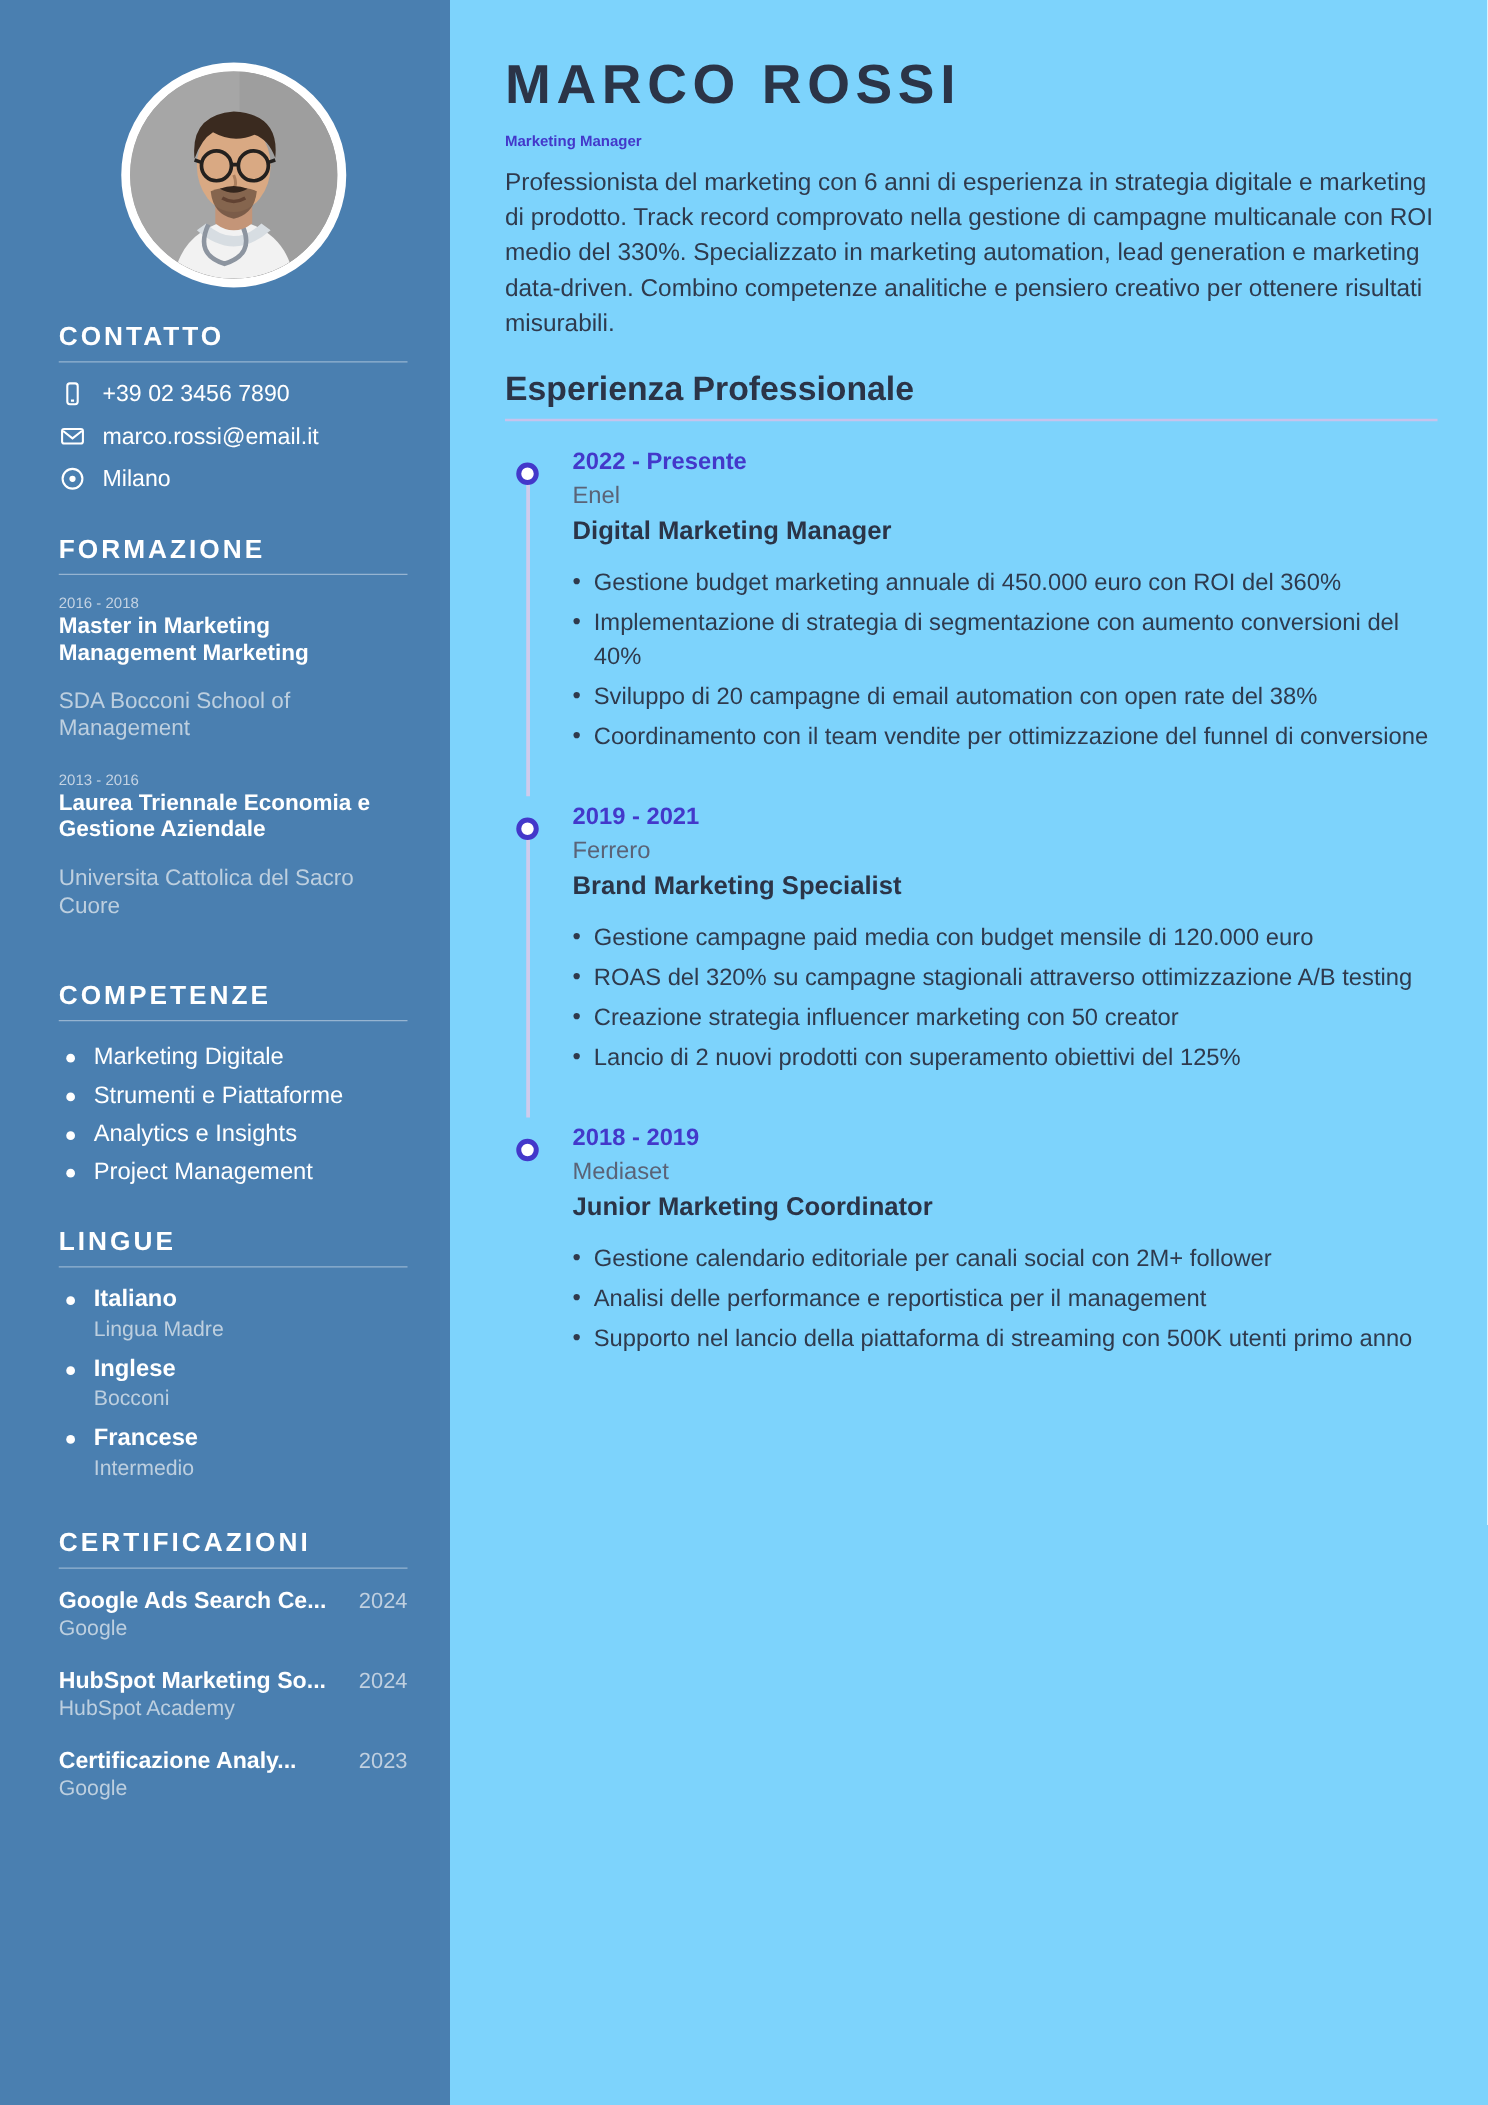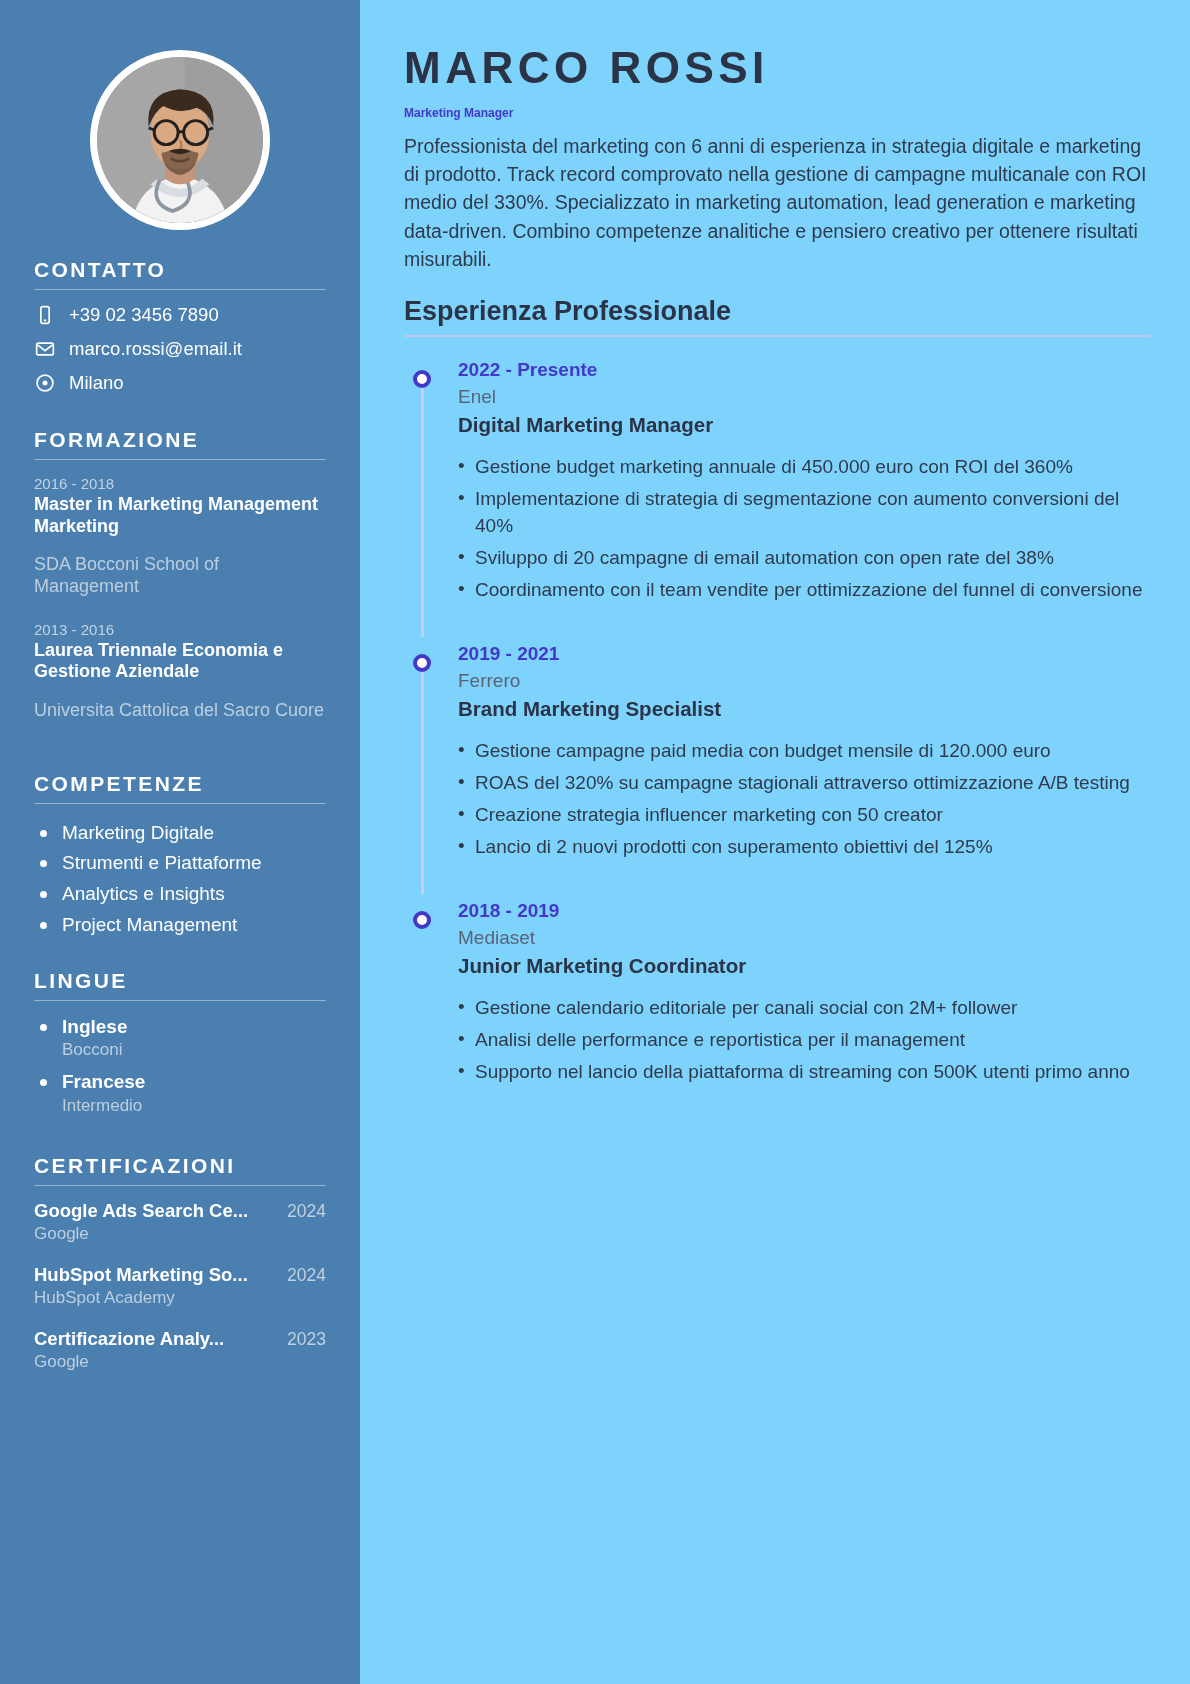--- a/index.html
+++ b/index.html
@@ -18,21 +18,21 @@
     display: flex;
     background: #ffffff;
     overflow: hidden;
   }
 
   
   .sidebar {
     width: 360px;
     flex: 0 0 360px;
     background: #4a7fb0;
-    padding: 0 0 30px 0;
+    padding: 0 0 30px 13px;
     color: #ffffff;
     position: relative;
   }
 
   .avatar-wrap {
     display: flex;
     justify-content: center;
     padding-top: 50px;
     padding-bottom: 28px;
   }
@@ -76,21 +76,21 @@
     width: 22px;
     height: 22px;
     display: flex;
     align-items: center;
     justify-content: center;
   }
   .contact-row .ic svg { width: 20px; height: 20px; display: block; }
 
   .edu-block { margin-bottom: 22px; }
   .edu-years {
-    font-size: 15px;
+    font-size: 12px;
     color: #c4d3e3;
     line-height: 1.35;
   }
   .edu-degree {
     font-size: 18px;
     font-weight: bold;
     color: #ffffff;
     line-height: 1.2;
   }
   .edu-school {
@@ -390,20 +390,24 @@
         <li>Strumenti e Piattaforme</li>
         <li>Analytics e Insights</li>
         <li>Project Management</li>
       </ul>
 
       <div class="sec-gap"></div>
 
       <div class="side-h">LINGUE</div>
       <div class="side-rule"></div>
       <ul class="lang-list">
+        <li>
+          <div class="lang-name">Italiano</div>
+          <div class="lang-level">Lingua Madre</div>
+        </li>
         <li>
           <div class="lang-name">Inglese</div>
           <div class="lang-level">Bocconi</div>
         </li>
         <li>
           <div class="lang-name">Francese</div>
           <div class="lang-level">Intermedio</div>
         </li>
       </ul>
 

